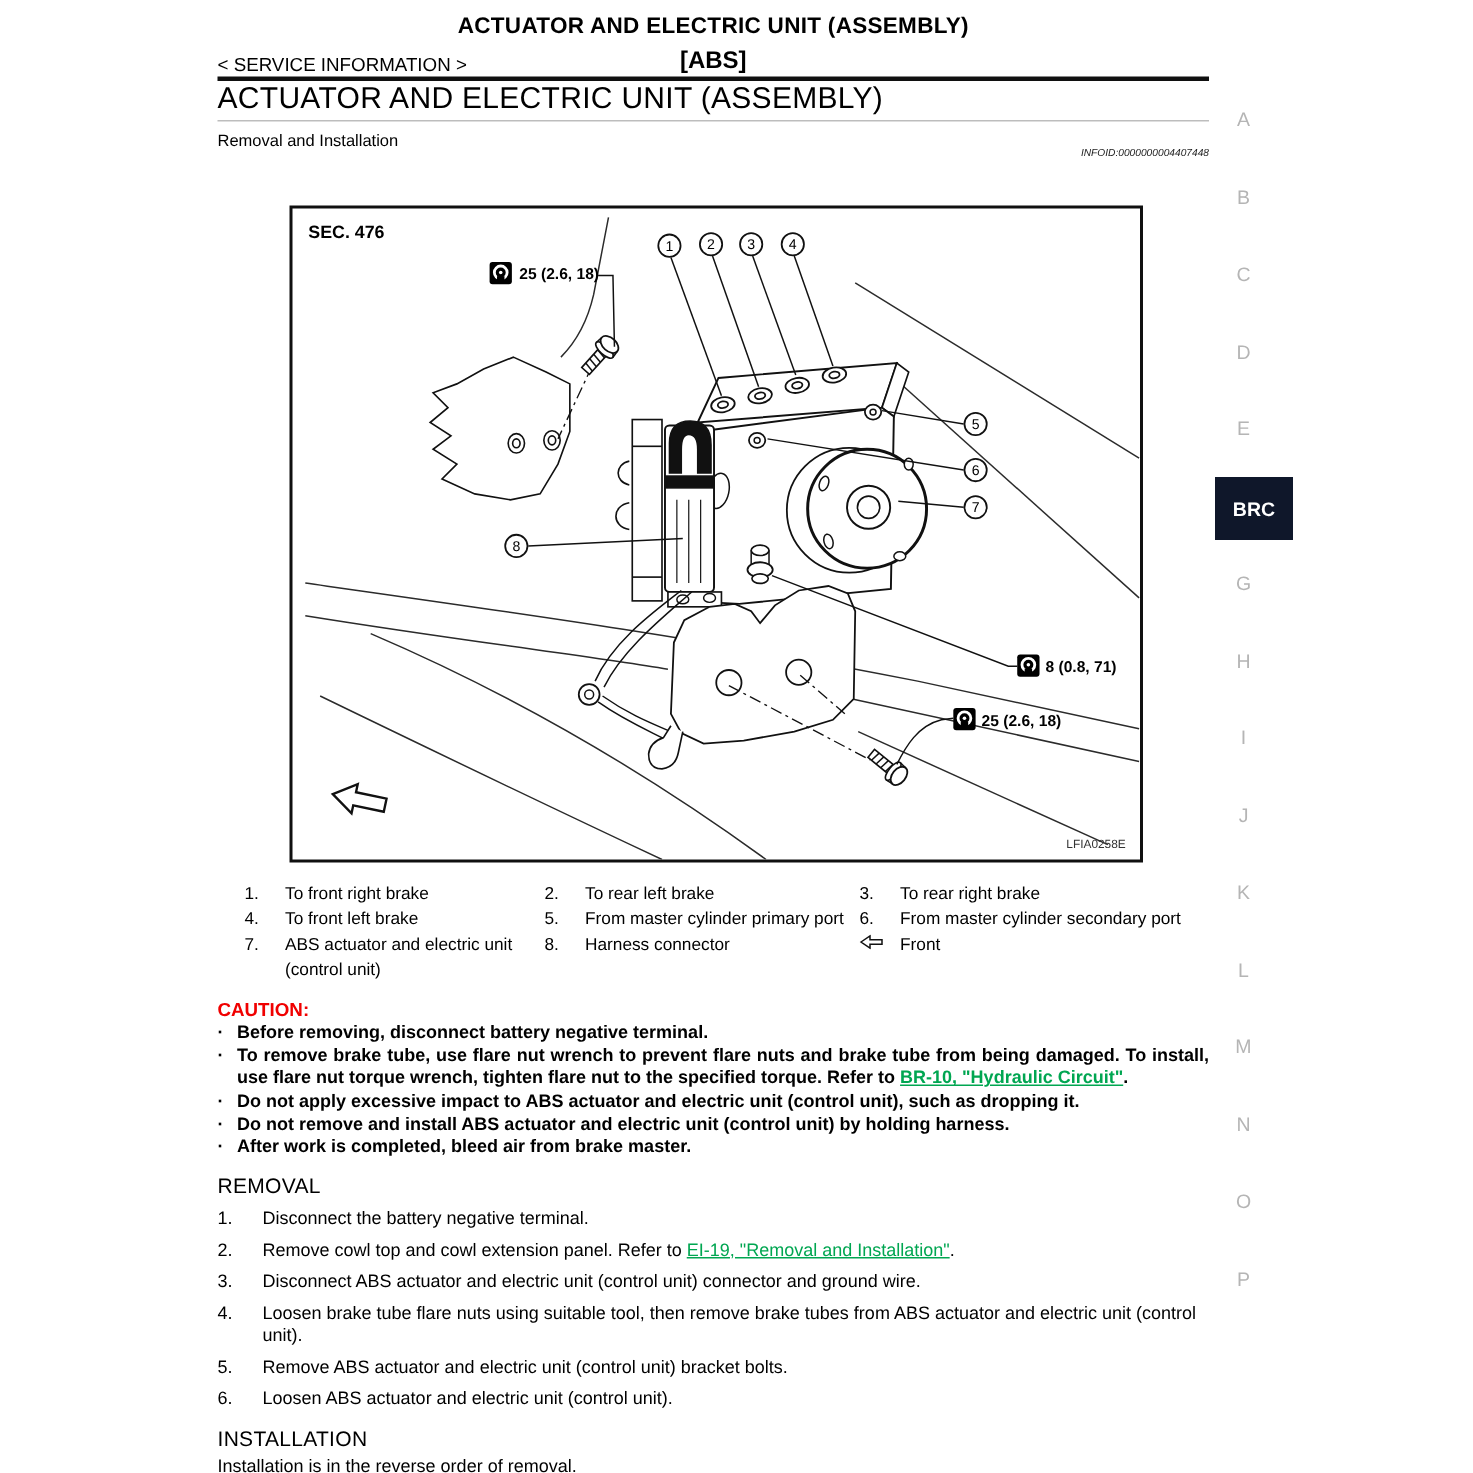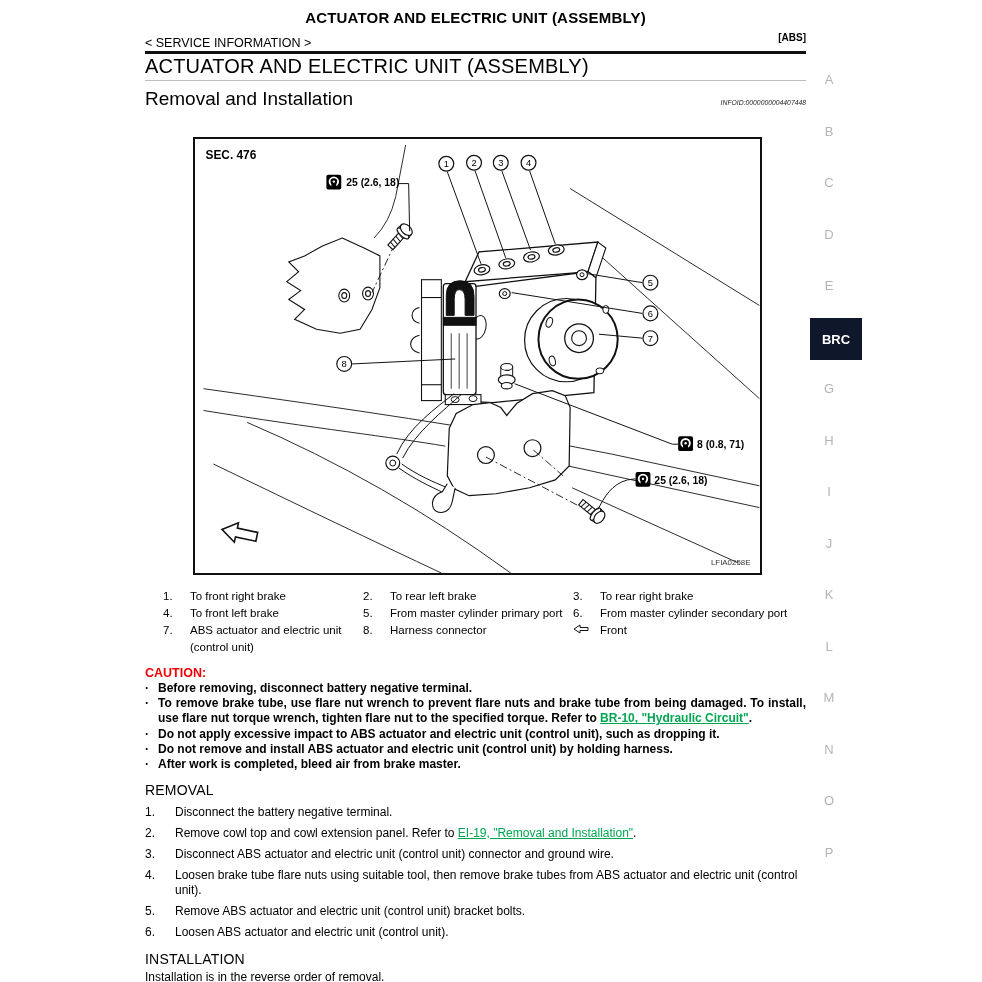--- a/index.html
+++ b/index.html
@@ -2,26 +2,26 @@
 <html><head>
 <meta charset="utf-8">
 <style>
   html,body{margin:0;padding:0;background:#fff}
   .page{position:relative;width:982px;height:982px;background:#fff;overflow:hidden;
         font-family:"Liberation Sans",sans-serif;color:#000}
 
   .doc-title{position:absolute;left:145px;top:9px;width:661px;text-align:center;
              font-size:15px;font-weight:bold;letter-spacing:.2px}
   .breadcrumb{position:absolute;left:145px;top:36px;font-size:12.5px}
-  .abs-badge{position:absolute;left:145px;top:32px;width:661px;text-align:right;
-             font-size:10px;font-weight:bold}
+  .abs-badge{position:absolute;left:145px;top:32px;width:661px;text-align:center;
+             font-size:16px;font-weight:bold}
   .rule{position:absolute;left:145px;top:51px;width:661px;height:2.5px;background:#101010}
   .main-title{position:absolute;left:145px;top:55px;font-size:20px;letter-spacing:.2px}
   .title-underline{position:absolute;left:145px;top:80px;width:661px;height:1px;background:#bdbdbd}
-  .sub-title{position:absolute;left:145px;top:88px;font-size:19px}
+  .sub-title{position:absolute;left:145px;top:88px;font-size:11px}
   .infoid{position:absolute;left:145px;top:99px;width:661px;text-align:right;
           font-size:6.8px;font-style:italic;color:#222}
 
   .figure{position:absolute;left:193px;top:137px;width:569px;height:438px;
           border:2px solid #101010;box-sizing:border-box;background:#fff}
   .figure svg{position:absolute;left:0;top:0}
 
   .content{position:absolute;left:145px;top:588px;width:661px}
 
   .legend{display:grid;grid-template-columns:200px 210px 251px;padding-left:18px;

